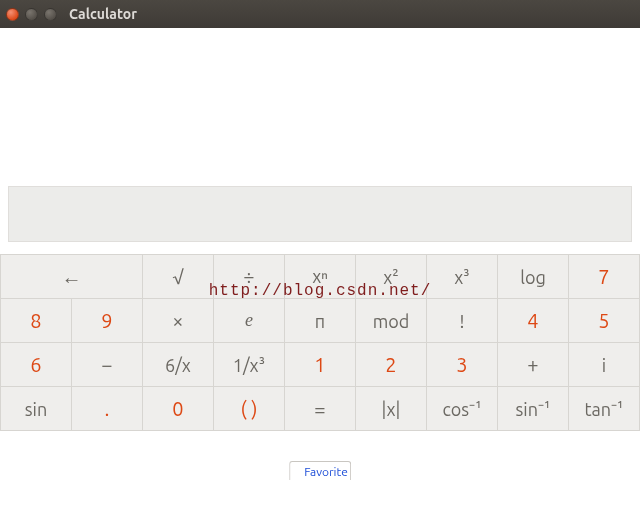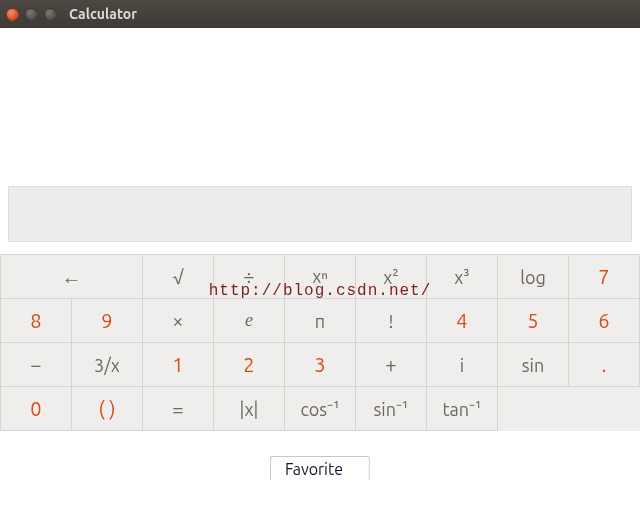--- a/index.html
+++ b/index.html
@@ -46,22 +46,22 @@
     cursor: pointer; user-select: none;
   }
   .key.slim { color:#6b6862; }
   .key.orange { color: #dd4814; font-size: 20px; }
   .key.op { color: #6b6862; font-size: 20px; }
   .key.wide { grid-column: span 2; }
   .key.ital { font-style: italic; font-family: Georgia, serif; }
   .favorite-tab {
     position: absolute; bottom: 0; left: 50%; transform: translateX(-50%);
     background: #ffffff; border: 1px solid #c9c6c1; border-bottom: none;
-    border-radius: 3px 3px 0 0; padding: 3px 26px 2px 14px;
-    font-size: 16px; color: #0f172a;
+    border-radius: 3px 3px 0 0; padding: 3px 2px 2px 14px;
+    font-size: 12px; color: #1d4ed8;
   }
 </style>
 </head>
 <body>
 
 <div class="window">
   <div class="titlebar">
     <div class="win-btns">
       <span class="win-btn win-close"></span>
       <span class="win-btn win-min"></span>
@@ -88,27 +88,29 @@
       <div class="key slim">x²</div>
       <div class="key slim">x³</div>
       <div class="key slim">log</div>
 
       <div class="key orange">7</div>
       <div class="key orange">8</div>
       <div class="key orange">9</div>
       <div class="key op">×</div>
       <div class="key ital">e</div>
       <div class="key slim">π</div>
+      <div class="key slim">mod</div>
       <div class="key slim">!</div>
 
       <div class="key orange">4</div>
       <div class="key orange">5</div>
       <div class="key orange">6</div>
       <div class="key op">−</div>
-      <div class="key slim">3/x</div>
+      <div class="key slim">6/x</div>
+      <div class="key slim">1/x³</div>
 
       <div class="key orange">1</div>
       <div class="key orange">2</div>
       <div class="key orange">3</div>
       <div class="key op">+</div>
       <div class="key slim">i</div>
       <div class="key slim">sin</div>
 
       <div class="key orange">.</div>
       <div class="key orange">0</div>

